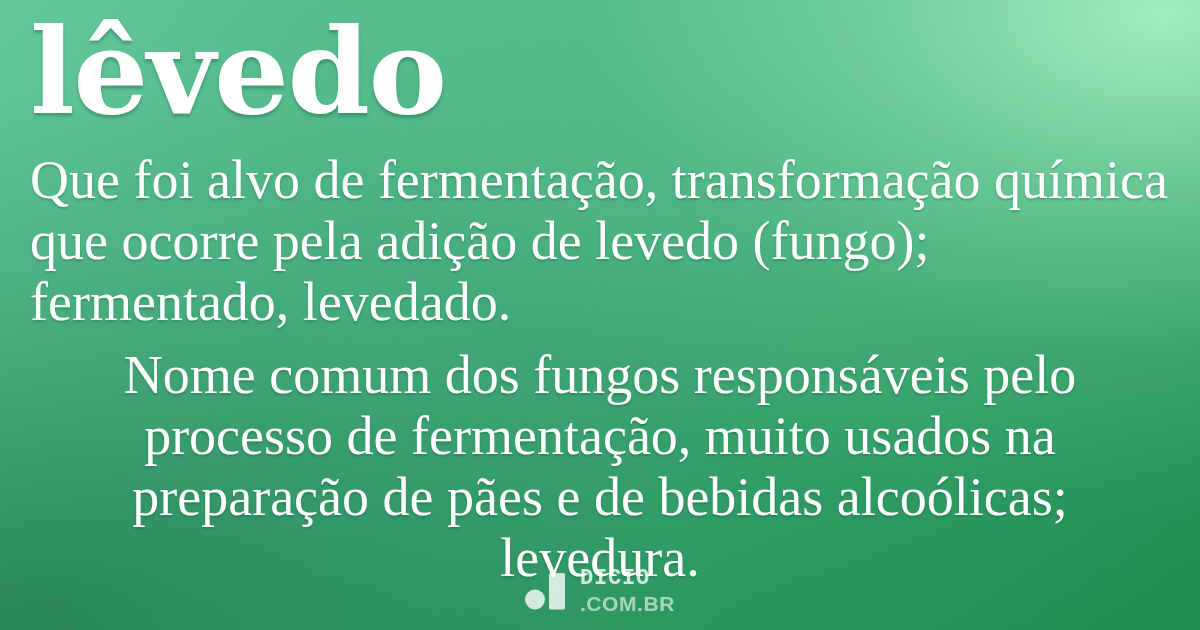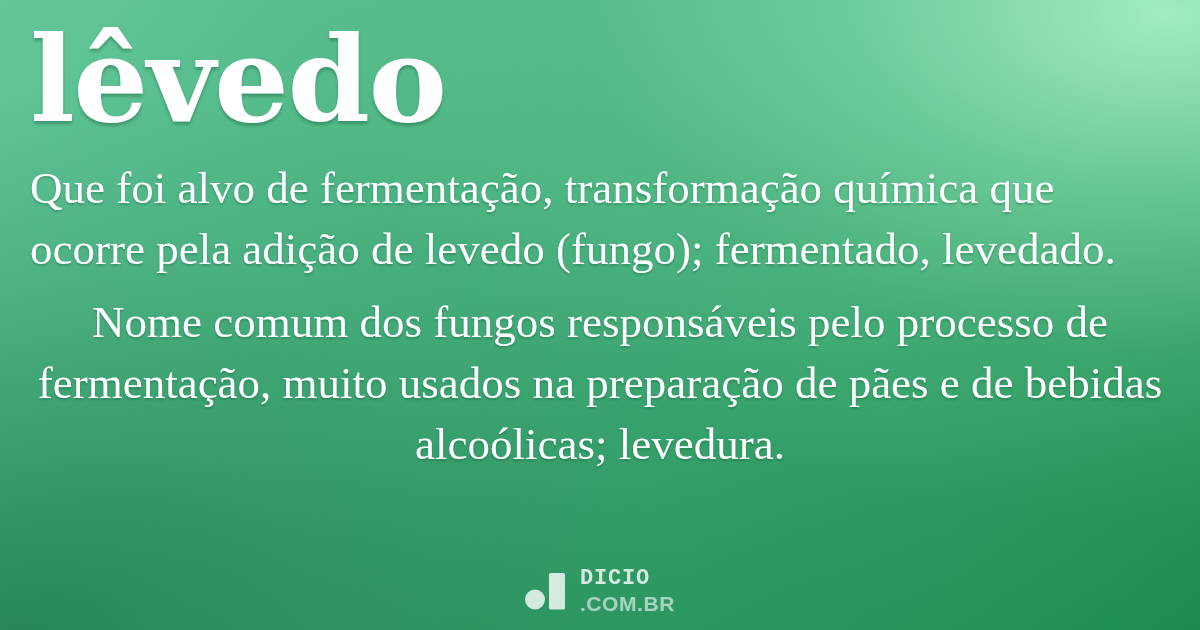--- a/index.html
+++ b/index.html
@@ -56,36 +56,36 @@
 
   #content {
     position: absolute;
     inset: 0;
     padding: 0 30px;
     box-sizing: border-box;
   }
 
   #headword {
     margin: 0;
-    padding-top: 8px;
+    padding-top: 0;
     font-family: "DejaVu Serif", "Liberation Serif", serif;
     font-weight: 700;
     font-size: 118px;
     line-height: 1.22;
     letter-spacing: -1.5px;
     color: #ffffff;
     text-shadow: 0 3px 3px rgba(16, 84, 50, 0.35);
     white-space: nowrap;
   }
 
   .sense {
     margin: 0;
     font-family: "Liberation Serif", "DejaVu Serif", serif;
     font-weight: 400;
-    font-size: 45px;
+    font-size: 54px;
     line-height: 61px;
     color: #ffffff;
     text-shadow: 0 2px 2px rgba(16, 84, 50, 0.30);
   }
   #sense-1 { margin-top: 6px; }
   #sense-2 { margin-top: 12px; text-align: center; }
 
   #brand {
     position: absolute;
     left: 0;

